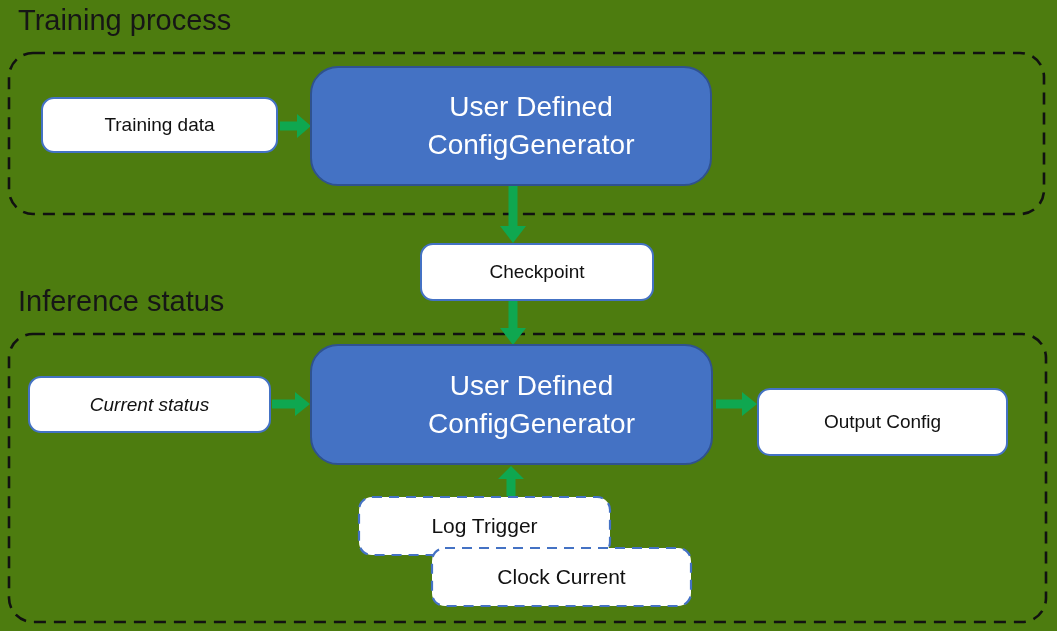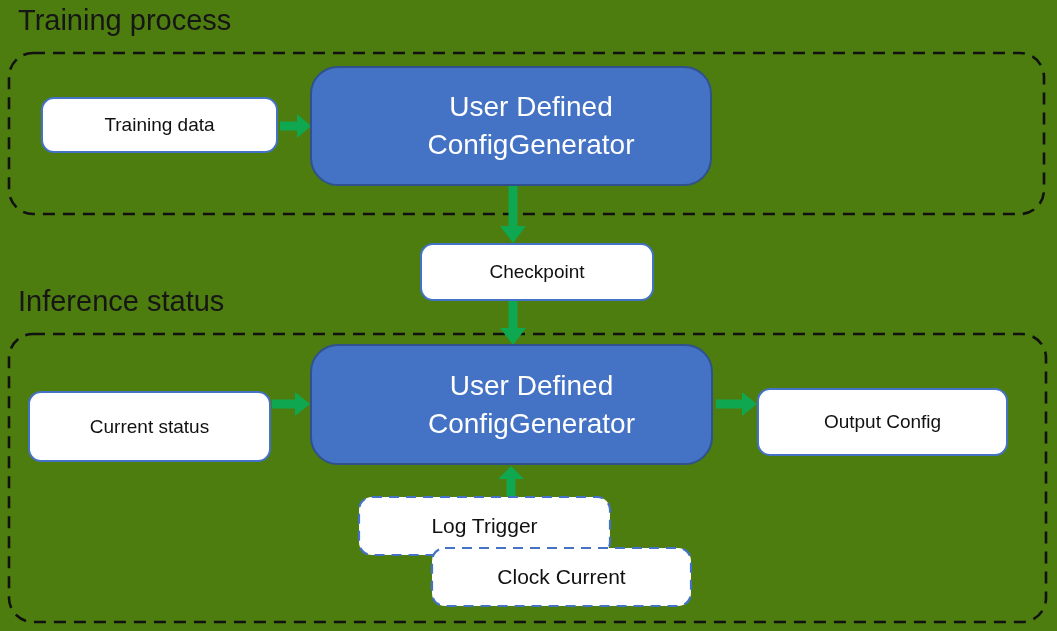--- a/index.html
+++ b/index.html
@@ -97,21 +97,21 @@
 
   <div class="node blue-node" style="left:310px; top:66px; width:402px; height:120px;">
     <span>User Defined</span>
     <span>ConfigGenerator</span>
   </div>
 
   <div class="node white-node" style="left:396px; top:243px; width:234px; height:58px;margin-left:24px;">
     <span>Checkpoint</span>
   </div>
 
-  <div class="node white-node" style="left:28px; top:391px; width:243px; height:71px;">
+  <div class="node white-node" style="left:28px; top:376px; width:243px; height:57px;font-style:italic;">
     <span>Current status</span>
   </div>
 
   <div class="node blue-node" style="left:310px; top:344px; width:403px; height:121px;">
     <span>User Defined</span>
     <span>ConfigGenerator</span>
   </div>
 
   <div class="node white-node" style="left:757px; top:375px; width:251px; height:68px;margin-top:13px;">
     <span>Output Config</span>

